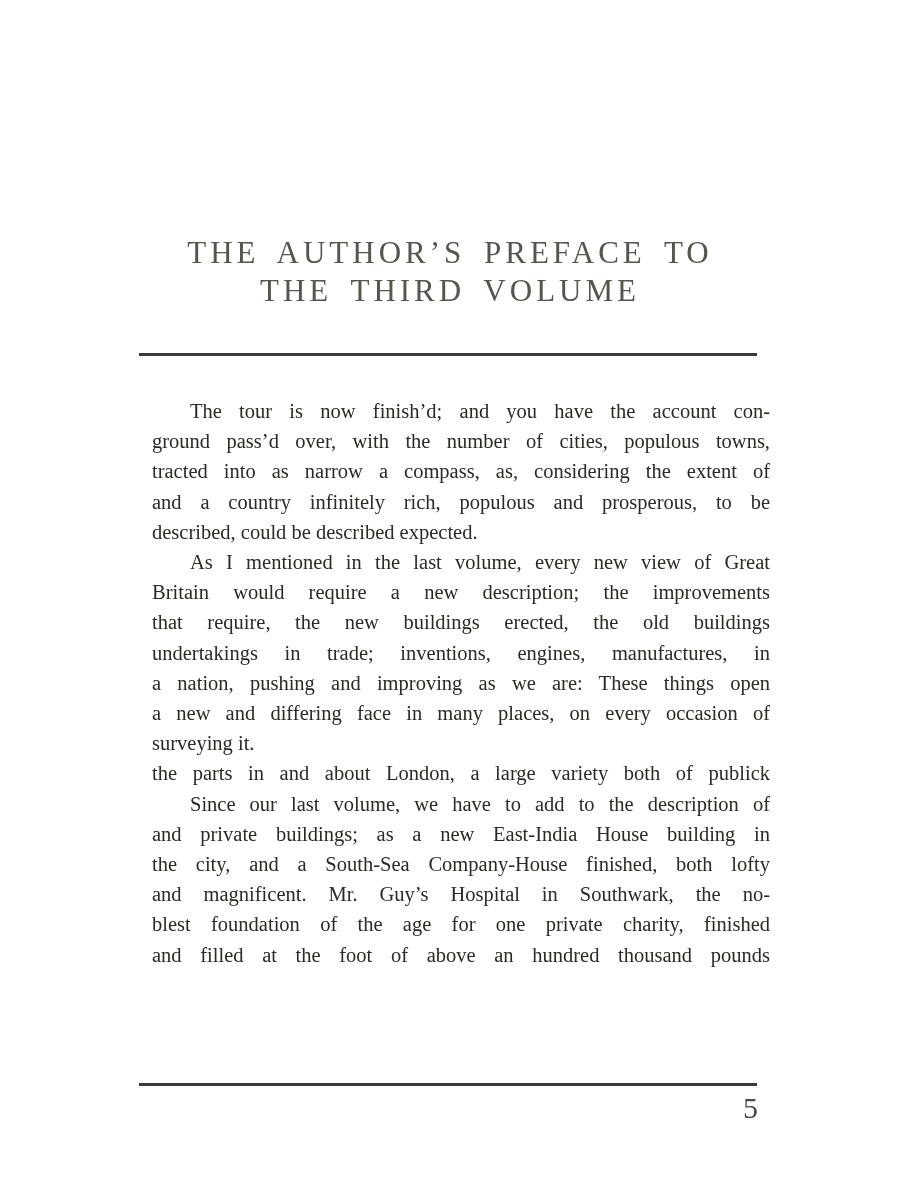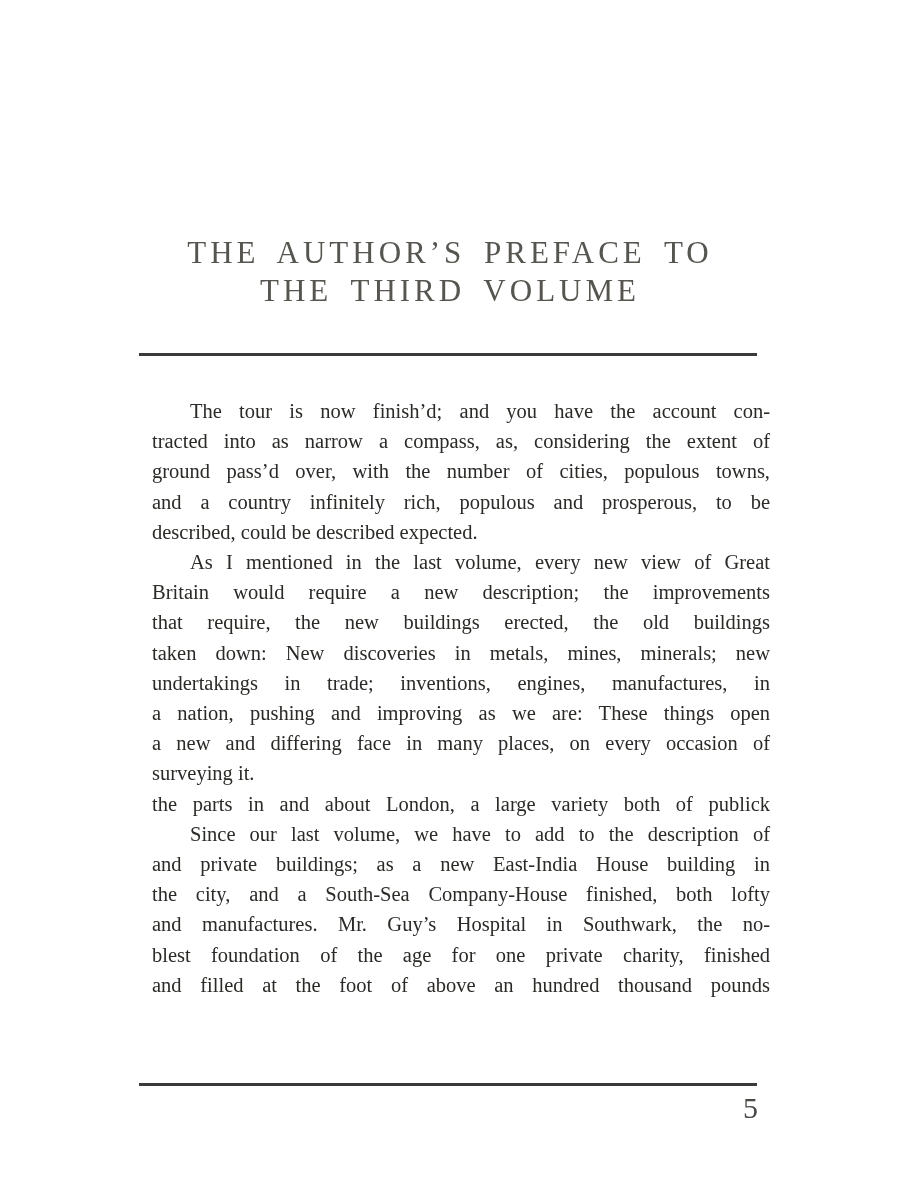--- a/index.html
+++ b/index.html
@@ -72,37 +72,36 @@
 
   <div class="heading">
     <div>THE AUTHOR’S PREFACE TO</div>
     <div>THE THIRD VOLUME</div>
   </div>
 
   <div class="rule rule-top"></div>
 
   <div class="body-text" id="body-text">
       <div class="text-line indent">The tour is now finish’d; and you have the account con-</div>
+      <div class="text-line">ground pass’d over, with the number of cities, populous towns,</div>
       <div class="text-line">tracted into as narrow a compass, as, considering the extent of</div>
-      <div class="text-line">ground pass’d over, with the number of cities, populous towns,</div>
       <div class="text-line">and a country infinitely rich, populous and prosperous, to be</div>
       <div class="text-line flush">described, could be described expected.</div>
       <div class="text-line indent">As I mentioned in the last volume, every new view of Great</div>
       <div class="text-line">Britain would require a new description; the improvements</div>
       <div class="text-line">that require, the new buildings erected, the old buildings</div>
-      <div class="text-line">taken down: New discoveries in metals, mines, minerals; new</div>
       <div class="text-line">undertakings in trade; inventions, engines, manufactures, in</div>
       <div class="text-line">a nation, pushing and improving as we are: These things open</div>
       <div class="text-line">a new and differing face in many places, on every occasion of</div>
       <div class="text-line flush">surveying it.</div>
       <div class="text-line">the parts in and about London, a large variety both of publick</div>
       <div class="text-line indent">Since our last volume, we have to add to the description of</div>
       <div class="text-line">and private buildings; as a new East-India House building in</div>
       <div class="text-line">the city, and a South-Sea Company-House finished, both lofty</div>
-      <div class="text-line">and manufactures. Mr. Guy’s Hospital in Southwark, the no-</div>
+      <div class="text-line">and magnificent. Mr. Guy’s Hospital in Southwark, the no-</div>
       <div class="text-line">blest foundation of the age for one private charity, finished</div>
       <div class="text-line">and filled at the foot of above an hundred thousand pounds</div>
     </div>
 
   <div class="rule rule-bottom"></div>
 
   <div class="page-number">5</div>
 
 </div>
 

